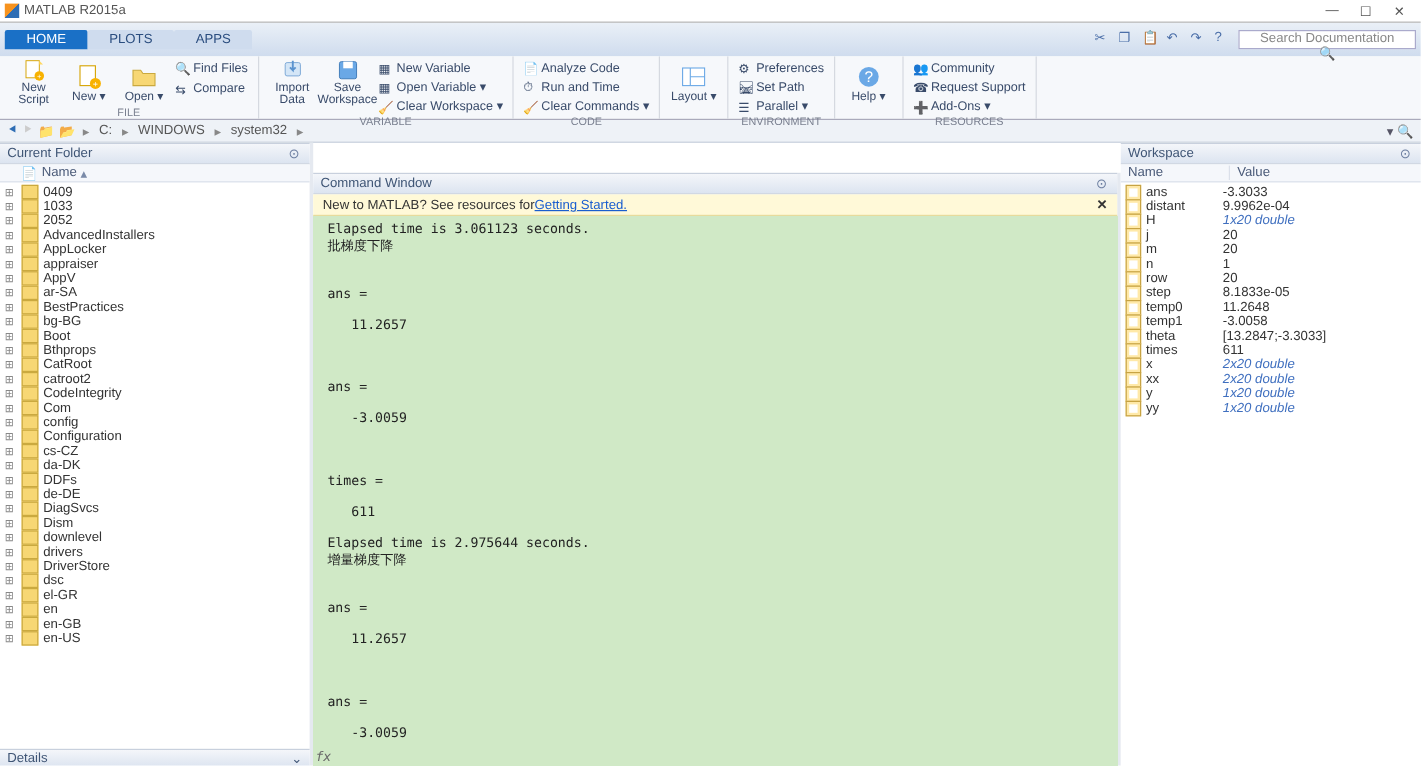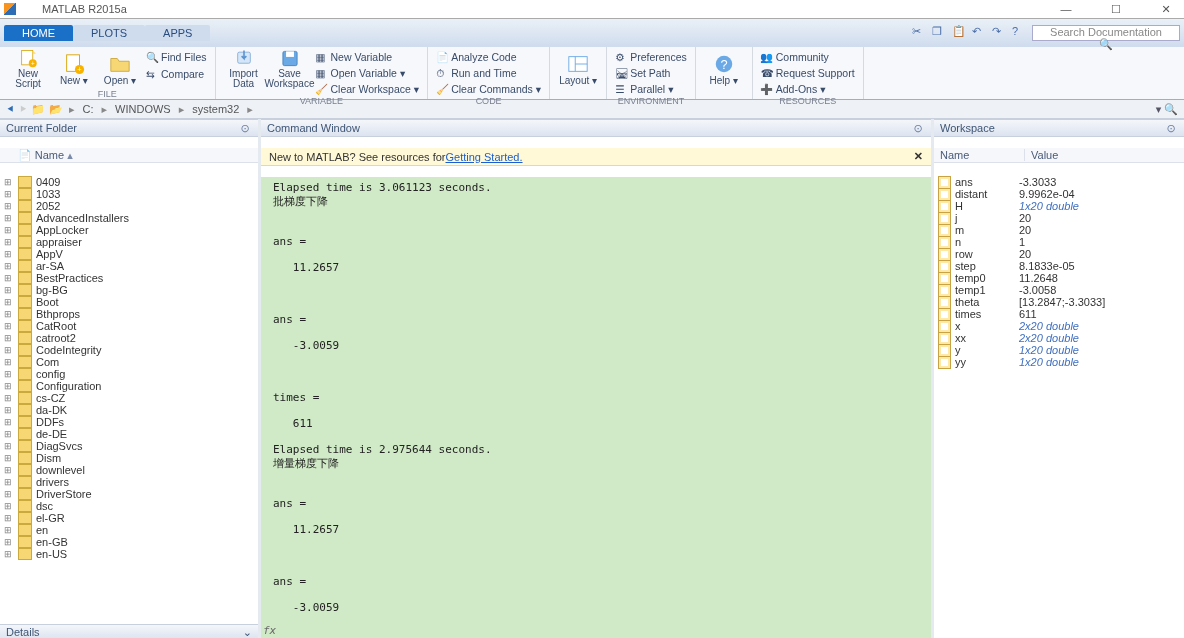--- a/index.html
+++ b/index.html
@@ -1,16 +1,16 @@
 <!DOCTYPE html>
 <html><head>
 <meta charset="utf-8">
 <style>
   html,body{margin:0;padding:0;font-family:"Segoe UI",Tahoma,Arial,sans-serif;font-size:11px;color:#333;background:#fff;height:638px;width:1184px;overflow:hidden;}
-  .titlebar{height:18px;background:#fff;border-bottom:1px solid #aaa;display:flex;align-items:center;padding:0 4px;gap:22px;}
+  .titlebar{height:18px;background:#fff;border-bottom:1px solid #aaa;display:flex;align-items:center;padding:0 4px;}
   .titlebar .logo{width:12px;height:12px;background:linear-gradient(135deg,#f7931e 0 50%,#2e6db4 50% 100%);margin-right:4px;}
   .titlebar .title{flex:1;color:#555;}
   .titlebar .winbtn{width:28px;text-align:center;color:#555;}
   .tabbar{height:28px;background:linear-gradient(#eaf0f7,#cfdcee);display:flex;align-items:center;padding-left:4px;}
   .tabbar .tab{padding:2px 18px;background:#cfdcee;color:#2a4d7f;border-top-left-radius:2px;border-top-right-radius:2px;margin-right:0px;font-weight:500;}
   .tabbar .tab.active{background:#1a70c6;color:#fff;}
   .tabbar .spacer{flex:1;}
   .tabbar .right{display:flex;align-items:center;gap:4px;padding-right:4px;}
   .tabbar .right .sicon{width:16px;height:16px;color:#4a6ea8;}
   .tabbar .search{width:140px;height:14px;border:1px solid #aac;background:#fff;padding:0 3px;color:#888;display:flex;align-items:center;flex-direction:column;}
@@ -20,35 +20,35 @@
   .bigbtn{display:flex;flex-direction:column;align-items:center;justify-content:center;width:40px;height:40px;color:#394b6a;}
   .bigbtn .ico{width:22px;height:22px;margin-bottom:1px;}
   .bigbtn .lbl{font-size:10px;line-height:10px;text-align:center;}
   .smallbtn{display:flex;align-items:center;gap:3px;color:#394b6a;font-size:10.5px;height:15px;}
   .smallbtn .sm{width:12px;height:12px;}
   .glabel{font-size:9px;color:#7a8090;text-align:center;height:10px;}
   .pathbar{height:18px;background:#eef2f7;border-bottom:1px solid #c8d0dd;display:flex;align-items:center;padding:0 6px;gap:4px;font-size:11px;color:#555;}
   .pathbar .crumb{padding:0 2px;}
   .pathbar .sep{color:#888;padding:0 2px;}
   .mainrow{display:flex;height:520px;}
-  .panel{display:flex;flex-direction:column;background:#fff;gap:11px;}
+  .panel{display:flex;flex-direction:column;background:#fff;}
   .panel .phdr{height:16px;background:linear-gradient(#f4f6fa,#dce4f0);border-top:1px solid #c8d0dd;border-bottom:1px solid #c8d0dd;padding:0 6px;color:#3f5575;display:flex;align-items:center;font-weight:500;}
   .panel .phdr .gap{flex:1;}
   .panel .phdr .pbtn{width:14px;height:12px;color:#6c7ea0;text-align:center;}
   .cf{width:258px;border-right:3px solid #e5e9f0;}
   .cf .colhdr{height:14px;background:#f5f7fb;border-bottom:1px solid #dbe0ea;padding:0 6px 0 18px;color:#4a5a78;display:flex;align-items:center;}
   .cf .tree{flex:1;overflow:auto;padding:2px 0;}
   .cf .node{display:flex;align-items:center;height:12px;padding:0 4px 0 4px;}
   .cf .node .toggle{width:10px;color:#888;font-size:9px;}
   .cf .node .fico{width:12px;height:10px;background:#f7d774;border:1px solid #caa93f;margin:0 4px;}
   .cf .node .fname{color:#333;}
   .cf .details{border-top:1px solid #c8d0dd;}
   .cf .details .dhdr{height:14px;background:linear-gradient(#f4f6fa,#dce4f0);padding:0 6px;display:flex;align-items:center;color:#3f5575;}
   .cf .details .dbody{height:88px;display:flex;align-items:center;justify-content:center;color:#777;}
-  .cw{width:670px;border-right:3px solid #e5e9f0;}
+  .cw{width:670px;border-right:3px solid #e5e9f0;margin-top:25px;}
   .cw .banner{background:#fff9d8;border-bottom:1px solid #e7db9c;padding:2px 8px;color:#333;display:flex;align-items:center;}
   .cw .banner a{color:#1b5ecf;text-decoration:underline;}
   .cw .banner .close{margin-left:auto;color:#333;font-weight:bold;}
   .cw .output{flex:1;background:#d0e9c6;font-family:Consolas,monospace;font-size:11px;padding:4px 12px;white-space:pre;overflow:auto;color:#222;position:relative;}
   .cw .fx{position:absolute;left:2px;bottom:2px;font-style:italic;color:#6a6a6a;}
   .ws{flex:1;}
   .ws .colhdr{height:14px;background:#f5f7fb;border-bottom:1px solid #dbe0ea;display:flex;align-items:center;}
   .ws .colhdr span{padding:0 6px;color:#4a5a78;}
   .ws .c1{width:78px;border-right:1px solid #dbe0ea;}
   .ws .list{padding:2px 0;flex:1;overflow:auto;}

